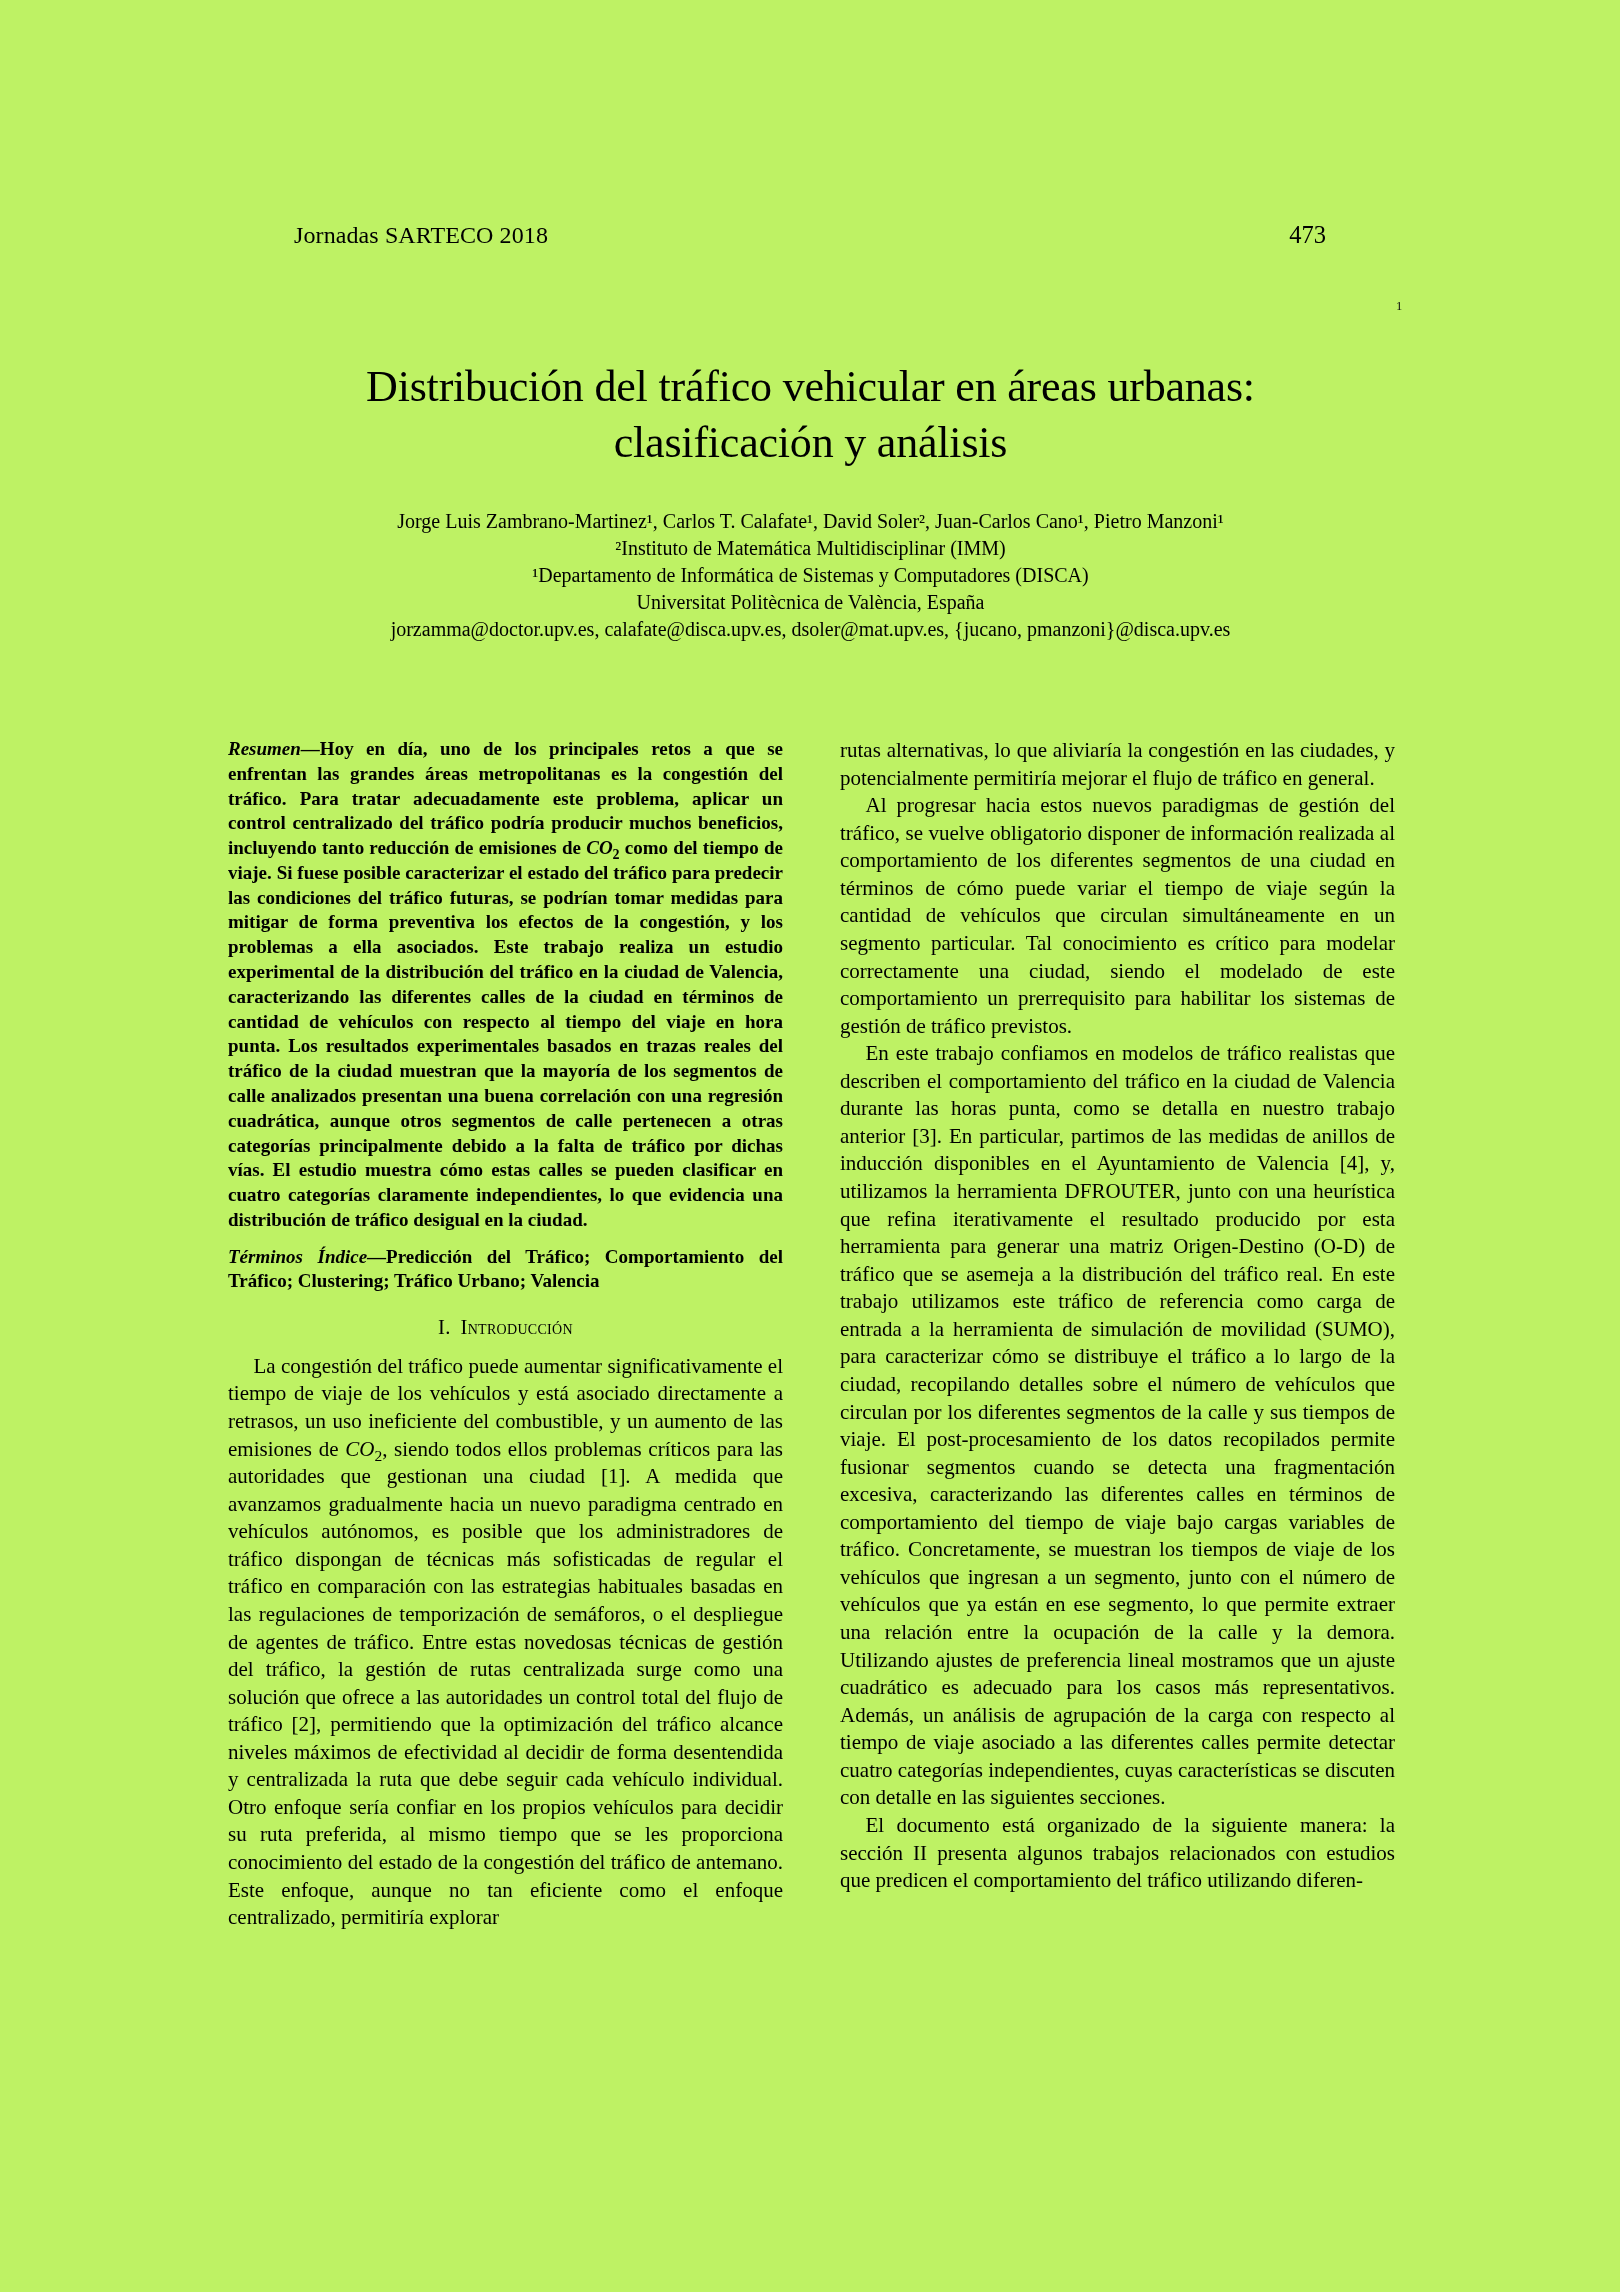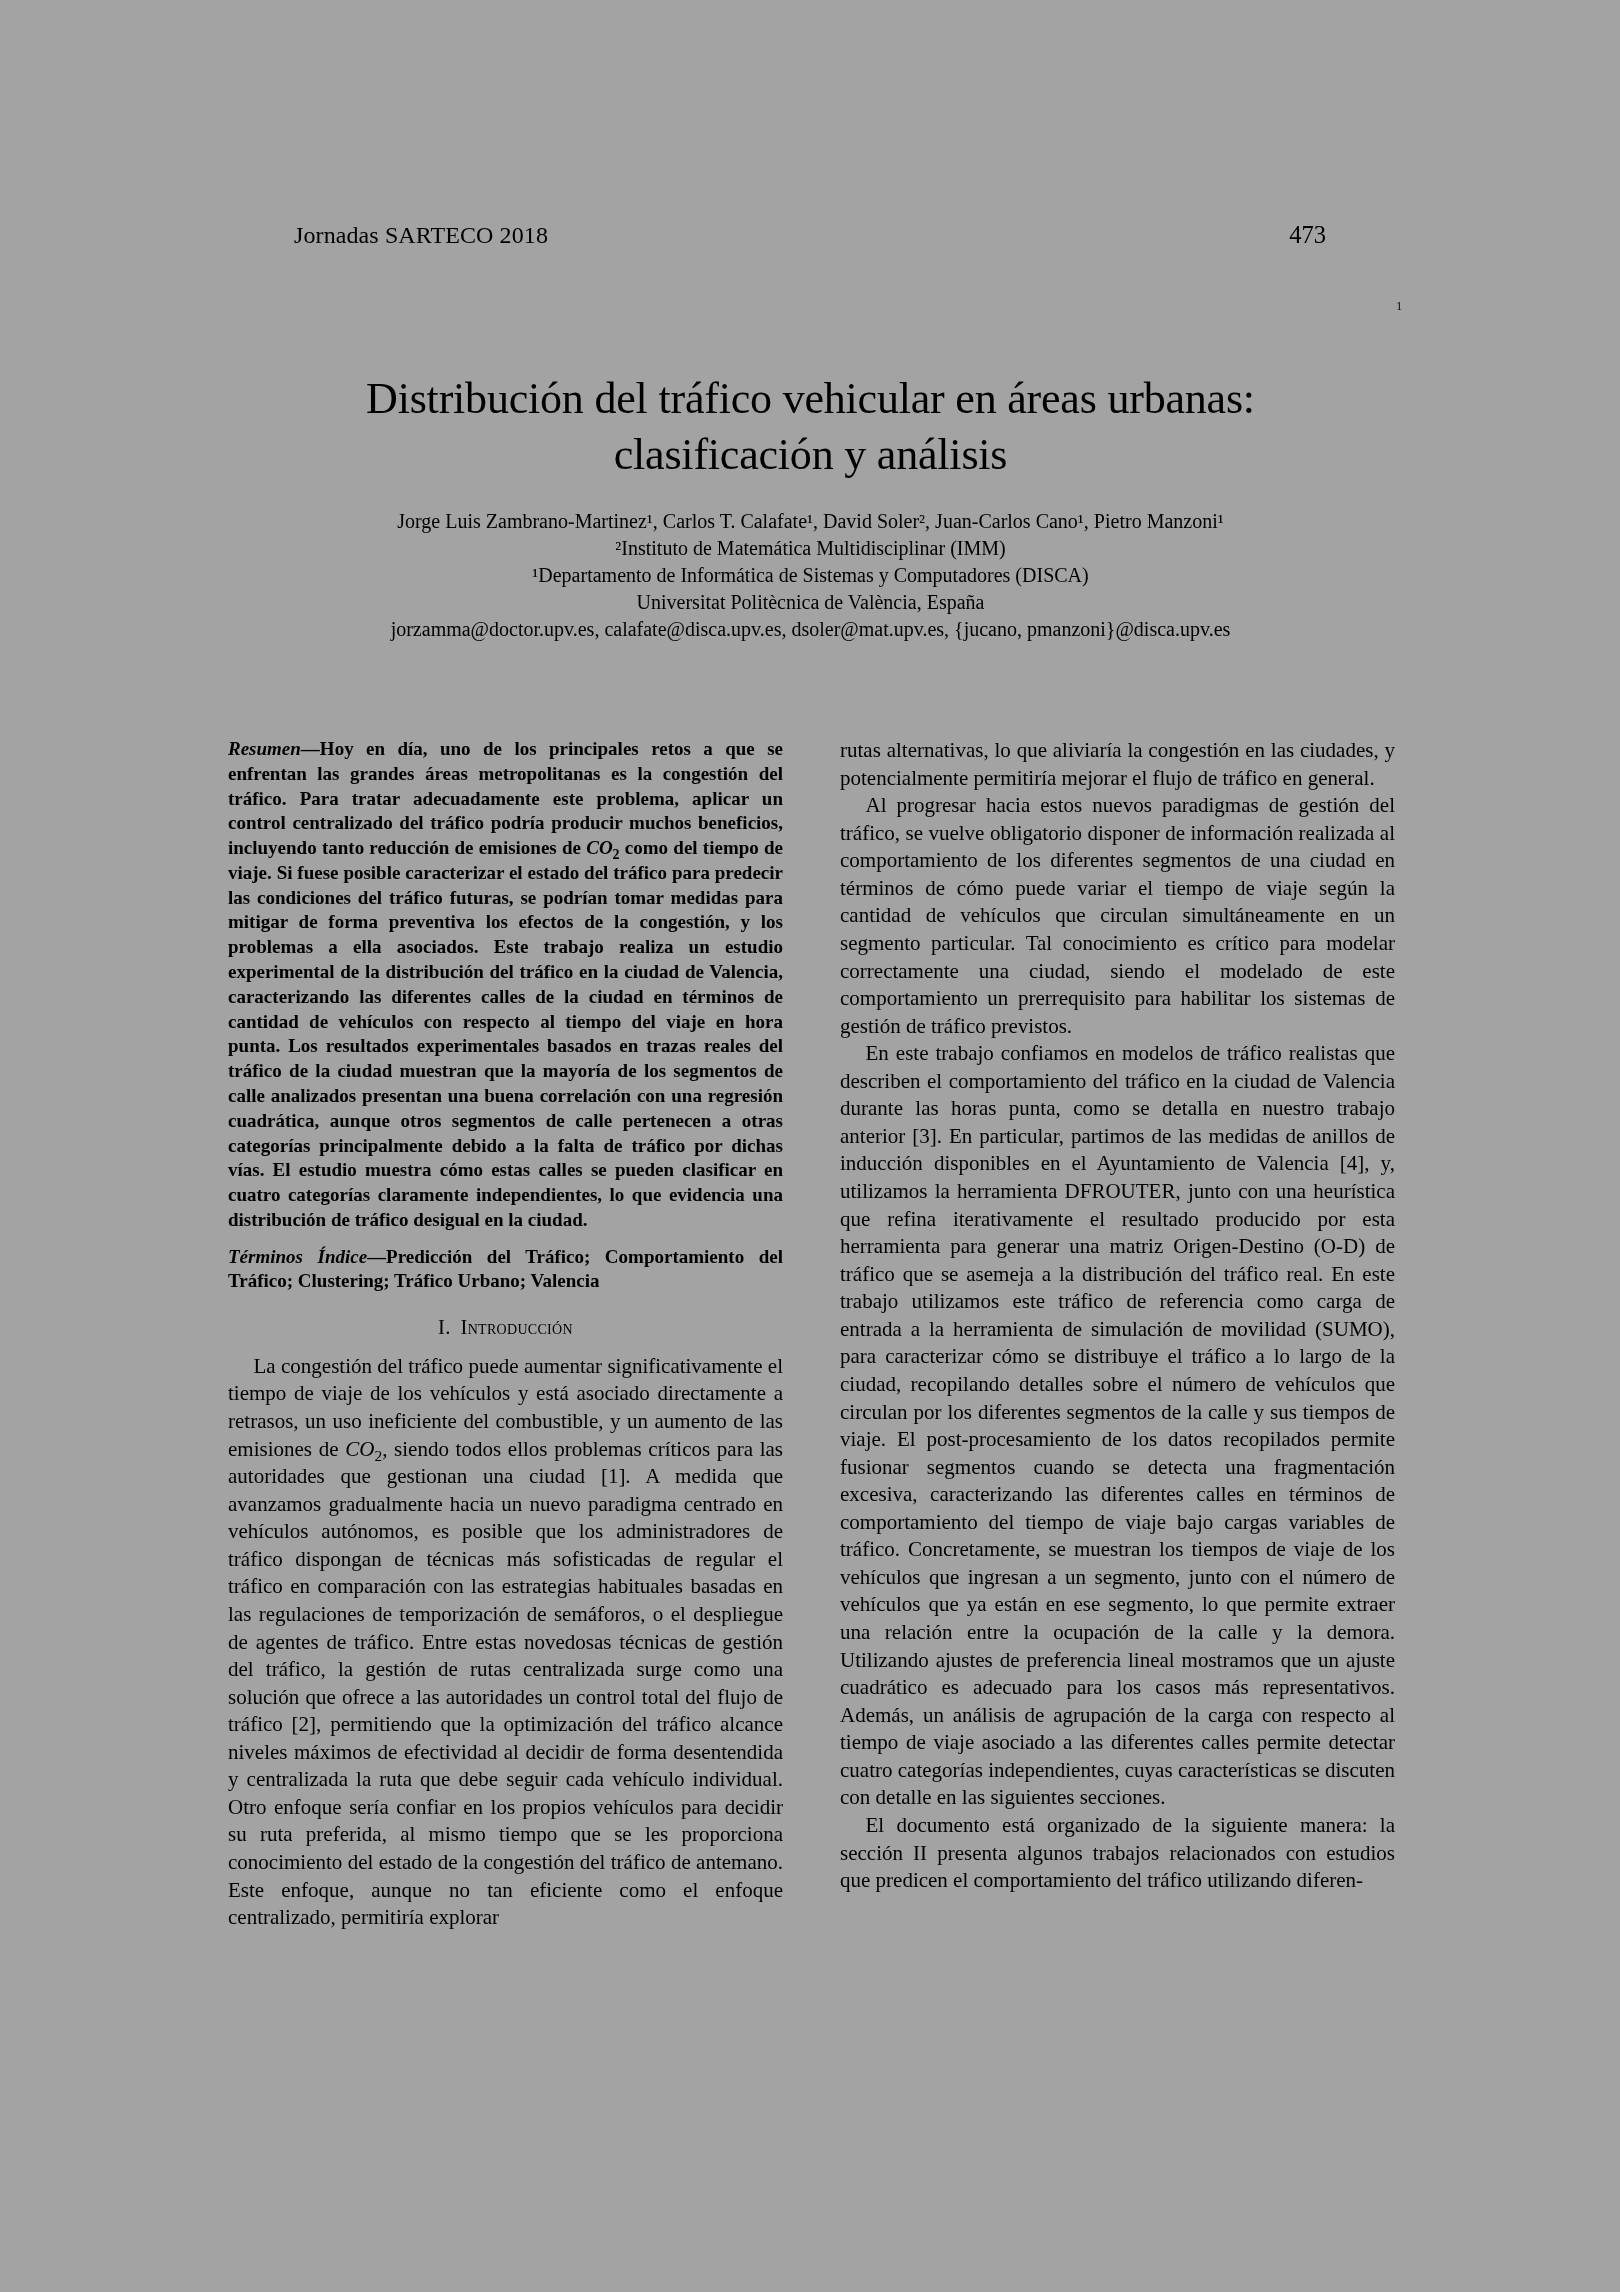--- a/index.html
+++ b/index.html
@@ -4,21 +4,21 @@
 <style>
   html, body {
     margin: 0;
     padding: 0;
     background: #ffffff;
   }
   .page {
     position: relative;
     width: 1620px;
     height: 2293px;
-    background: #a3a3a3;
+    background: #bef264;
     margin: 0 auto;
     font-family: "Liberation Serif", "DejaVu Serif", serif;
     color: #000000;
     overflow: hidden;
   }
 
   
   .running-head {
     position: absolute;
     top: 223px;
@@ -47,21 +47,21 @@
     position: absolute;
     top: 359px;
     left: 211px;
     width: 1199px;
     text-align: center;
   }
   .paper-title {
     font-size: 44px;
     line-height: 1.28;
     font-weight: normal;
-    margin: 12px;
+    margin: 0;
     letter-spacing: -0.2px;
   }
 
   
   .author-block {
     position: absolute;
     top: 508px;
     left: 211px;
     width: 1199px;
     text-align: center;

